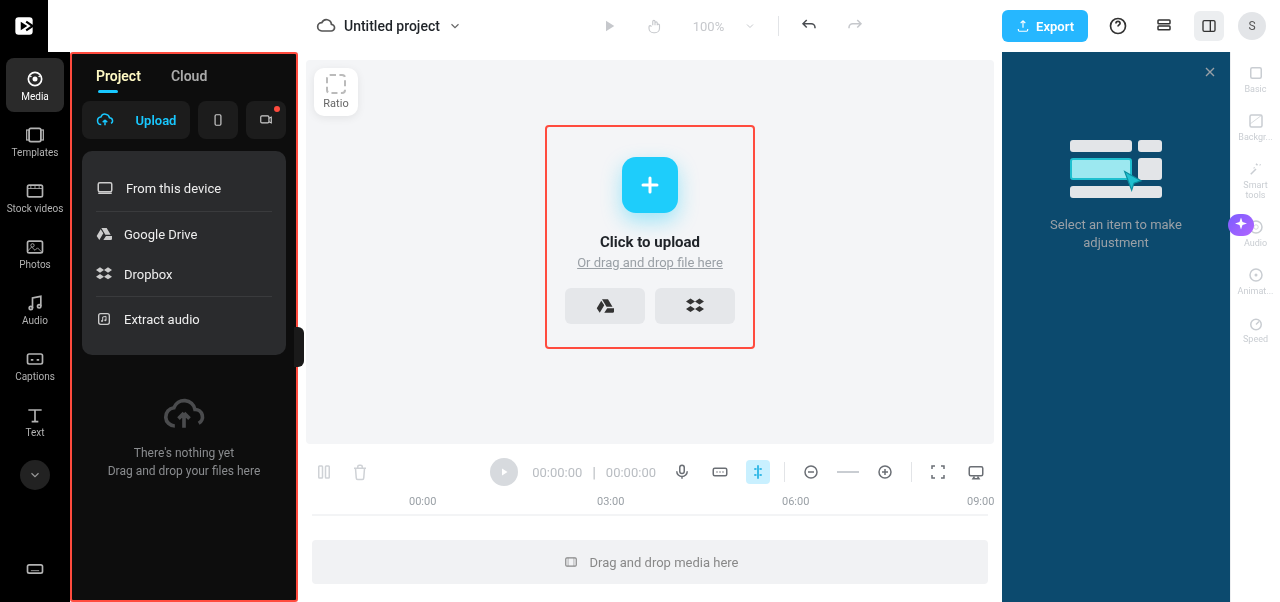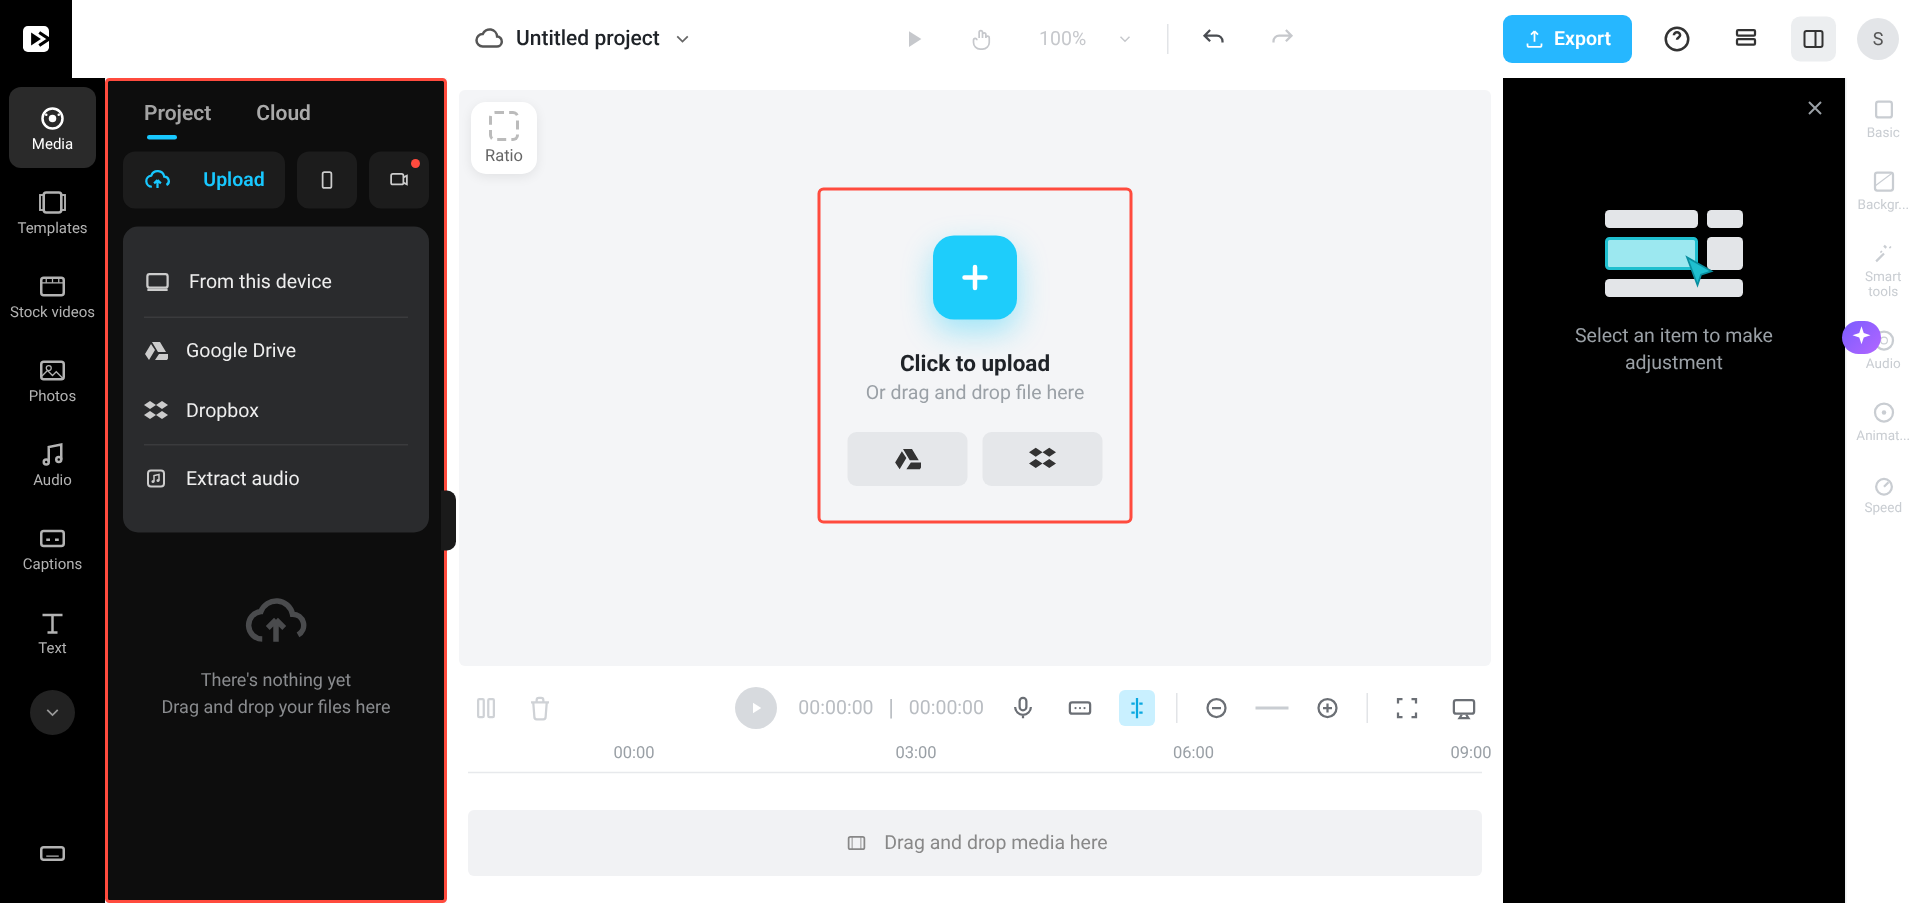--- a/index.html
+++ b/index.html
@@ -24,21 +24,21 @@
 .rail-item { width:58px; height:54px; display:flex; flex-direction:column; align-items:center; justify-content:center; gap:2px; color:#b3b3b3; border-radius:8px; cursor:pointer; font-size:10px; text-align:center; line-height:1.1;}
 .rail-item.active { background:#2a2a2a; color:#fff; }
 .rail-item svg { width:20px; height:20px; }
 .rail-expand { width:30px; height:30px; border-radius:50%; background:#222; color:#999; display:flex; align-items:center; justify-content:center; margin-top:10px; cursor:pointer;}
 
 
 .left-panel { width: 228px; background:#0d0d0d; position:relative; border: 2px solid #ff4b3e; border-radius: 3px;}
 .panel-inner { position:absolute; inset:6px; }
 .tabs { display:flex; gap: 30px; padding: 8px 18px 4px; }
 .tab { color:#aaa; font-size:14px; font-weight:600; cursor:pointer; padding-bottom:6px;}
-.tab.active { color:#a3a3a3; }
+.tab.active { color:#fef9c3; }
 .tab-underline { width:20px; height:3px; background:#18c8ff; border-radius:2px; margin-left: 20px; margin-top:-4px;}
 .upload-row { display:flex; gap:8px; padding: 8px 4px;}
 .btn-upload { flex:1; background:#1c1c1c; border-radius:8px; display:flex; align-items:center; justify-content:center; gap:22px; color:#18c8ff; font-weight:600; font-size:13px; height:38px; cursor:pointer;}
 .square-btn { width:40px; height:38px; background:#1c1c1c; border-radius:8px; display:flex; align-items:center; justify-content:center; color:#ccc; cursor:pointer; position:relative;}
 .red-dot { position:absolute; top:5px; right:6px; width:6px; height:6px; background:#ff4b3e; border-radius:50%;}
 .dropdown { margin: 4px 4px 0; background:#2a2b2d; border-radius:10px; padding: 16px 0; }
 .dd-item { display:flex; align-items:center; gap:12px; color:#eee; font-size:13px; padding: 12px 14px; cursor:pointer;}
 .dd-div { height:1px; background:#3a3b3d; margin: 2px 14px;}
 .dropzone { margin-top: 10px; padding: 28px 10px 0; text-align:center; color:#8a8c8f; font-size:12px;}
 .dropzone svg { width:44px; height:44px; color:#4a4b4d; margin-bottom:6px;}
@@ -47,40 +47,40 @@
 
 
 .center-col { flex:1; display:flex; flex-direction:column; background:#fff;}
 .canvas-area { flex:1; background:#f4f5f7; position:relative; margin: 8px; border-radius:4px;}
 .ratio-chip { position:absolute; top:8px; left:8px; background:#fff; border-radius:10px; width:44px; padding:6px 0; text-align:center; font-size:11px; color:#666; box-shadow:0 2px 8px rgba(0,0,0,.08); cursor:pointer;}
 .ratio-chip .dashed { width:20px; height:20px; margin:0 auto 3px; border:2px dashed #bbb; border-radius:4px;}
 .upload-box { position:absolute; left:50%; top:46%; transform:translate(-50%,-50%); width:210px; height:224px; border:2px solid #ff4b3e; border-radius:4px; display:flex; flex-direction:column; align-items:center; padding-top:30px;}
 .plus-btn { width:56px; height:56px; border-radius:14px; background:#1ecdfb; box-shadow:0 8px 20px rgba(30,205,251,.4); display:flex; align-items:center; justify-content:center; cursor:pointer;}
 .plus-btn svg { width:24px; height:24px; color:#fff;}
 .upload-title { font-weight:700; color:#1f2328; font-size:15px; margin-top:20px;}
-.upload-sub { color:#9aa0a6; font-size:13px; margin-top:4px;}
+.upload-sub { color:#9aa0a6; font-size:13px; margin-top:4px;text-decoration:underline;}
 .svc-row { display:flex; gap:10px; margin-top:18px;}
 .svc-btn { width:80px; height:36px; background:#e5e7ea; border-radius:6px; display:flex; align-items:center; justify-content:center; cursor:pointer;}
 
 
 .tl-bar { height:40px; display:flex; align-items:center; padding: 0 14px; gap:14px; background:#fff;}
 .tl-left { display:flex; gap:12px; color:#cfd2d6;}
 .play-btn { width:28px; height:28px; border-radius:50%; background:#d7dade; display:flex; align-items:center; justify-content:center; cursor:pointer;}
 .timecode { font-size:13px; color:#b9bdc2; font-family: 'SFMono-Regular', Menlo, monospace;}
 .tl-right { margin-left:auto; display:flex; gap:14px; align-items:center; color:#6b6f75;}
 .tool-ic { width:24px; height:24px; display:flex; align-items:center; justify-content:center; cursor:pointer; border-radius:4px;}
 .tool-ic.active { background:#c9f0ff; color:#0aa8e0;}
 .vdiv { width:1px; height:20px; background:#e2e4e7;}
 .slider-line { width:22px; height:2px; background:#c9cdd2;}
 .ruler { height:30px; position:relative; margin: 0 14px; }
 .ruler .tick { position:absolute; top:3px; font-size:11px; color:#9aa0a6;}
 .tl-drop { margin: 18px 14px; height:44px; background:#f1f2f4; border-radius:4px; display:flex; align-items:center; justify-content:center; gap:10px; color:#888; font-size:13px;}
 
 
-.right-panel { width:228px; background:#000000; position:relative; display:flex; flex-direction:column; align-items:center; padding-top:18px;}
+.right-panel { width:228px; background:#0c4a6e; position:relative; display:flex; flex-direction:column; align-items:center; padding-top:18px;}
 .close-x { position:absolute; top:12px; right:12px; color:#9aa0a6; cursor:pointer;}
 .ph-stack { margin-top:70px; display:flex; flex-direction:column; gap:6px;}
 .ph-row { display:flex; gap:6px;}
 .ph-box { background:#e3e5e8; border-radius:3px;}
 .teal-box { background:#9ce8f0; border:2px solid #1fbfcf;}
 .cursor-svg { position:absolute; width:28px; height:28px; }
 .rp-text { text-align:center; color:#9aa0a6; font-size:13px; margin-top:18px; line-height:1.4;}
 
 
 .right-rail { width:50px; background:#fff; border-left:1px solid #eceef0; display:flex; flex-direction:column; align-items:center; padding-top:12px; gap:18px;}

